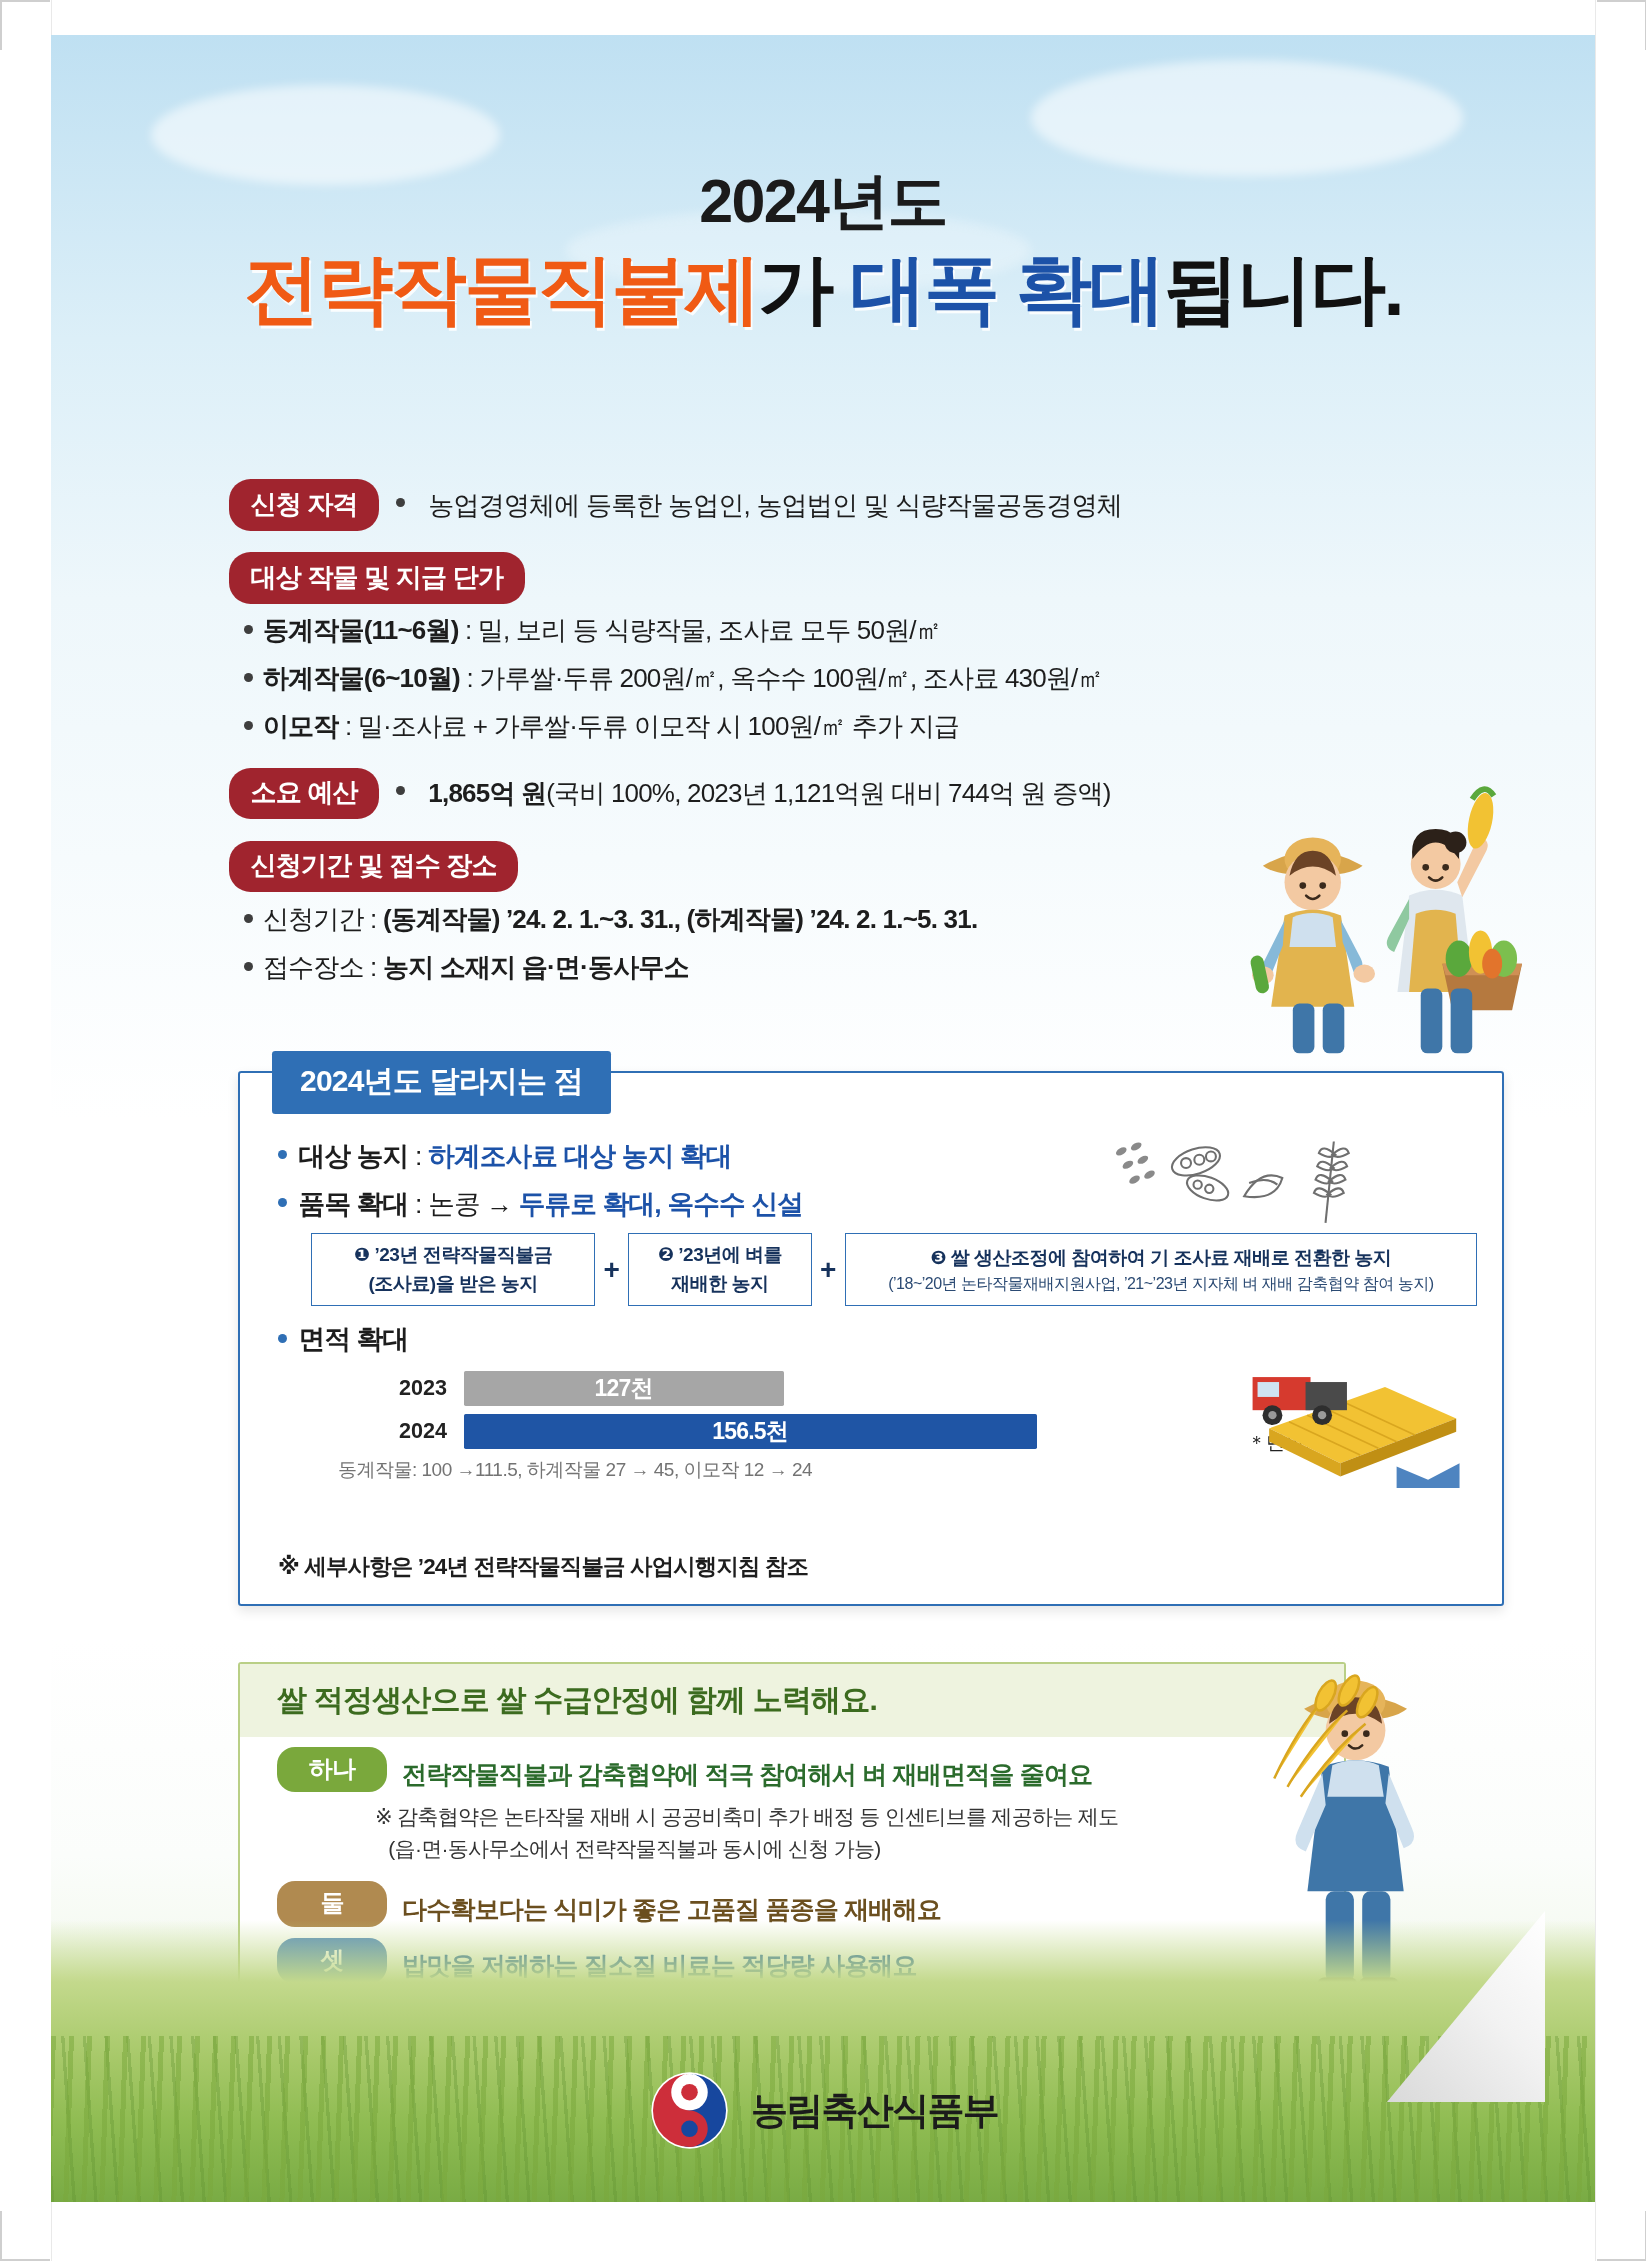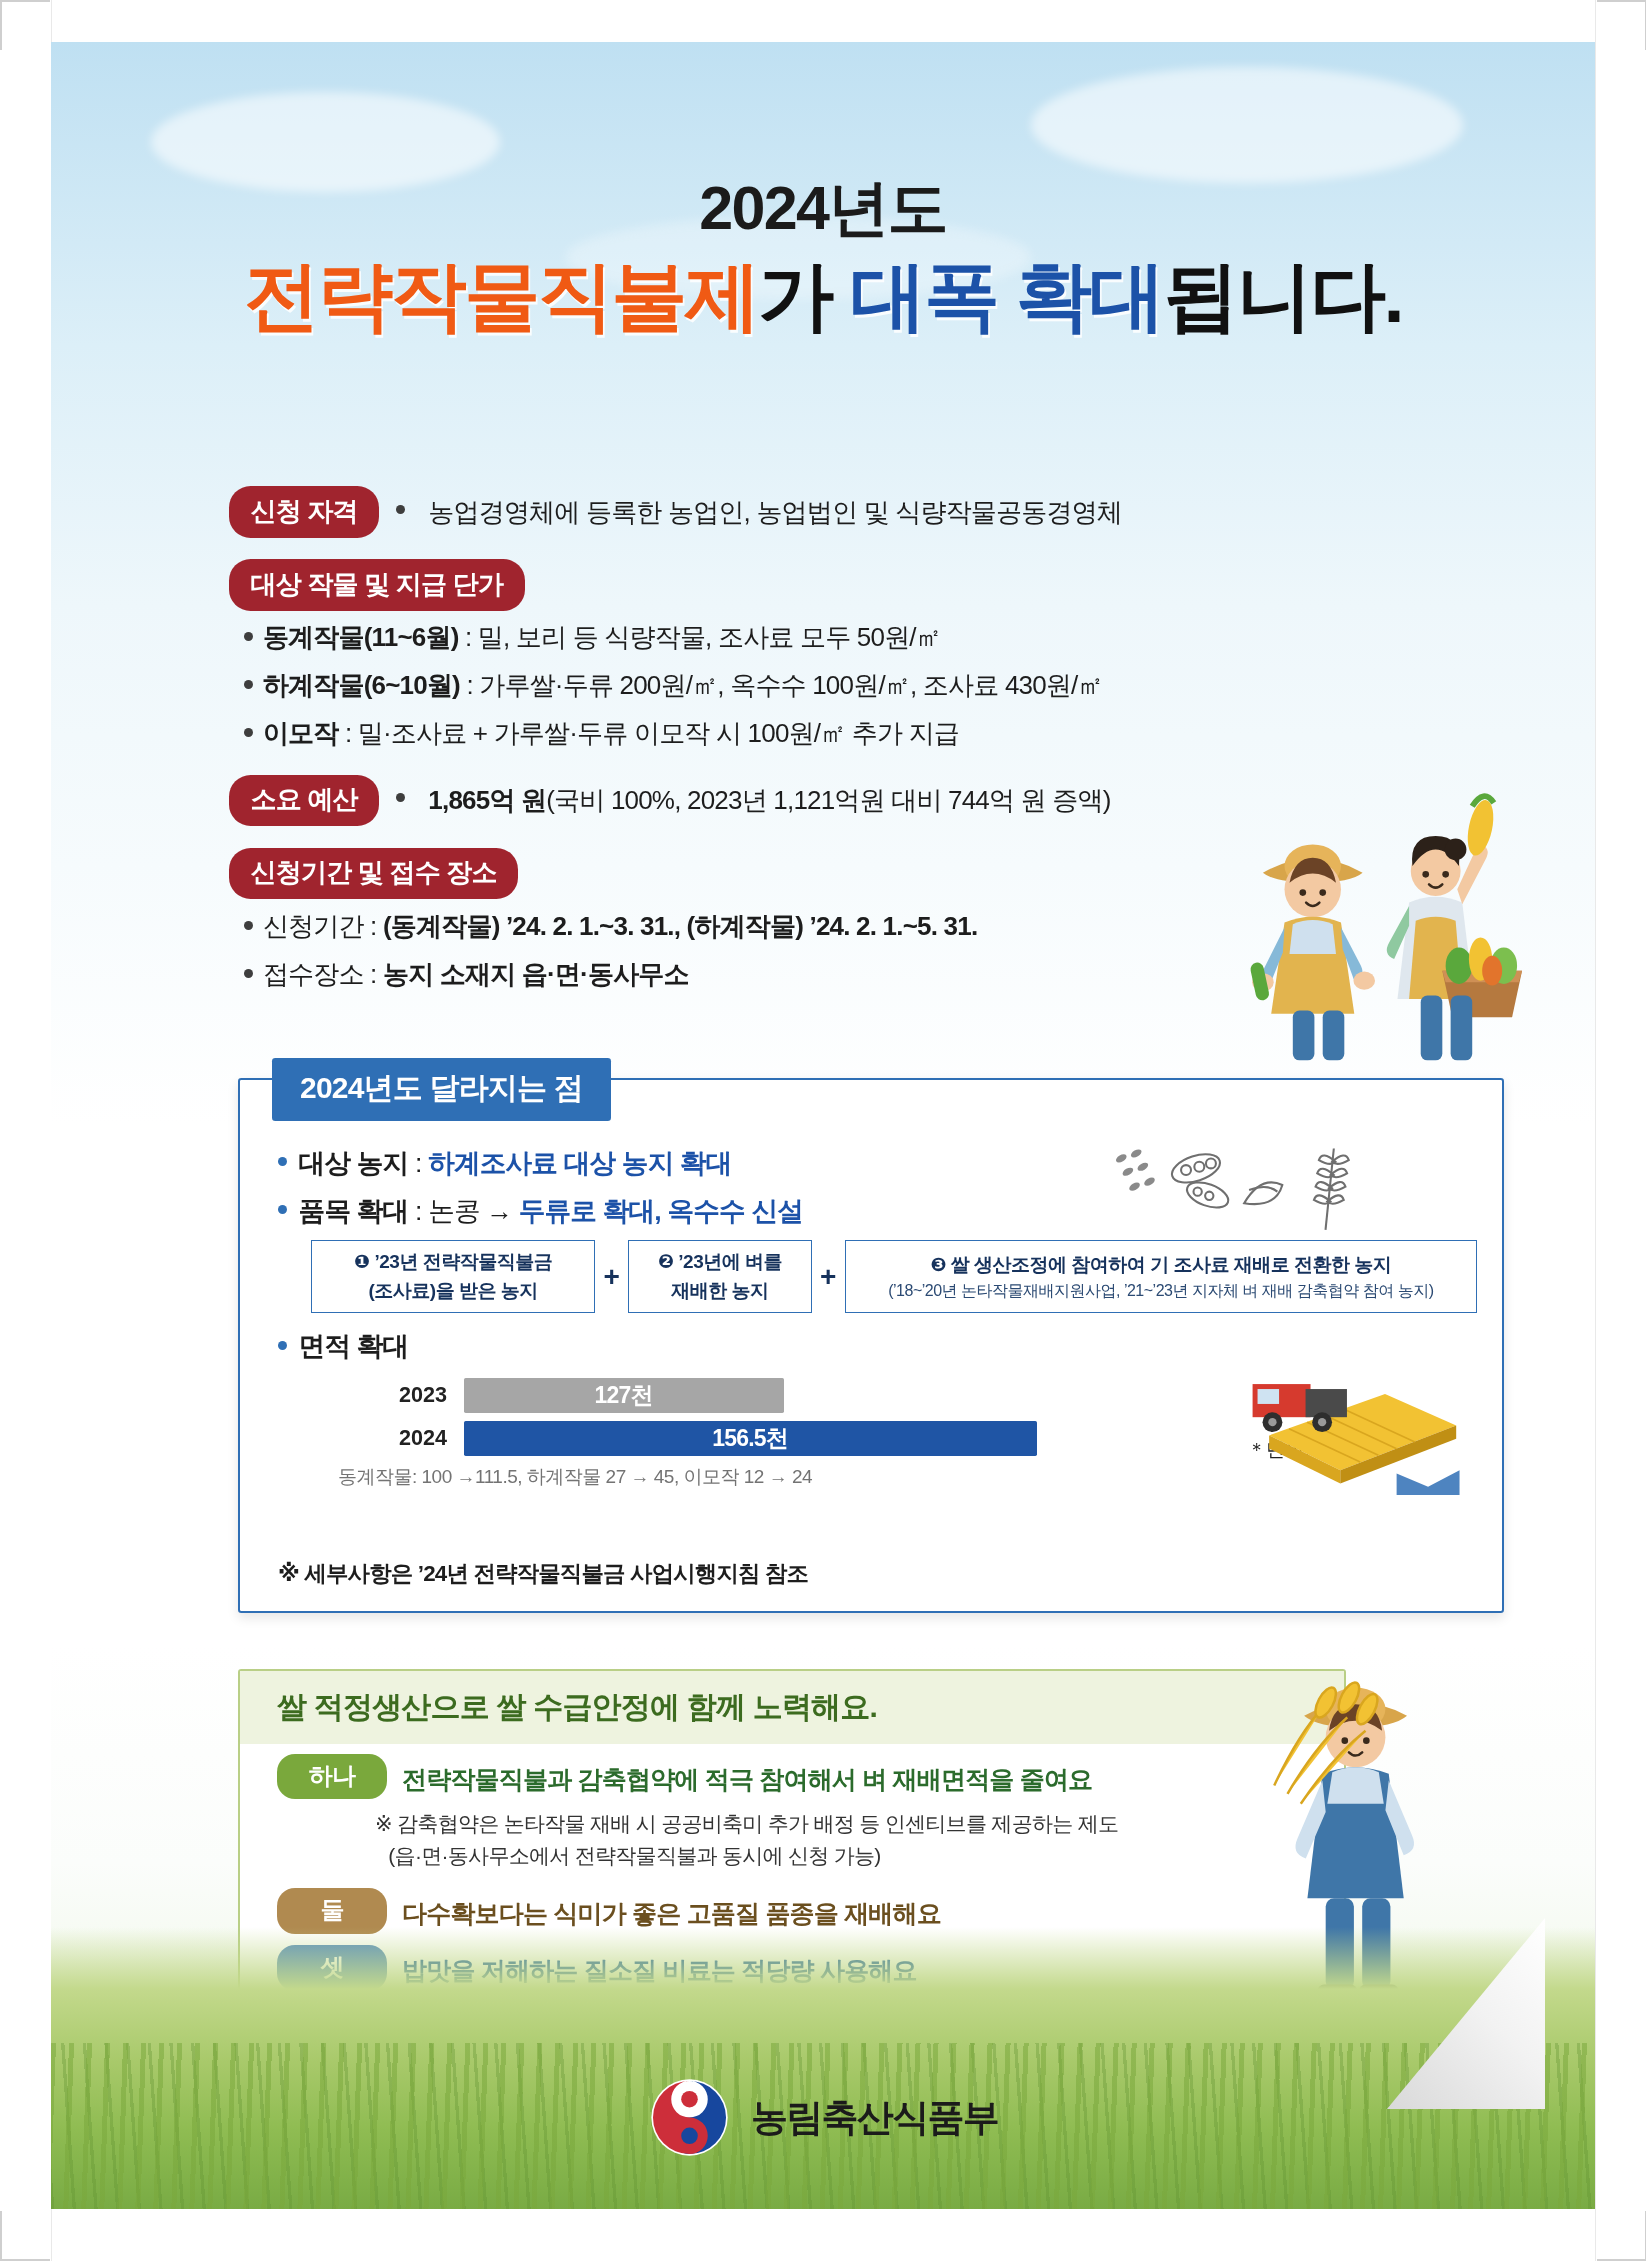--- a/index.html
+++ b/index.html
@@ -11,21 +11,21 @@
     overflow:hidden;
   }
   
   #poster{
     position:relative;width:1647px;height:2261px;overflow:hidden;
     background:#ffffff;
   }
   .crop-mark{position:absolute;background:#cfcfcf;}
   
   .sheet{
-    position:absolute;left:51px;top:42px;width:1544px;height:2167px;
+    position:absolute;left:51px;top:35px;width:1544px;height:2167px;
     background:linear-gradient(180deg,#bfe0f2 0%,#dcefF8 14%,#eef7fb 26%,#f6fbfd 38%,#ffffff 50%,#ffffff 74%,#fbfdfb 84%,#eef6e6 93%,#dcecc8 100%);
     overflow:hidden;
   }
   
   .field{
     position:absolute;left:0;bottom:0;width:100%;height:282px;
     background:linear-gradient(180deg,rgba(200,221,150,0) 0%,#c3d98c 22%,#a8c96a 48%,#8fbc52 72%,#79ab44 100%);
   }
   .field:after{
     content:"";position:absolute;left:0;bottom:0;width:100%;height:166px;
@@ -105,21 +105,21 @@
   .gcard{
     position:absolute;left:187px;top:1627px;width:1104px;height:390px;
     background:#ffffff;border:2.5px solid #b9cf86;border-radius:3.3px;
   }
   .gtitle{
     position:absolute;left:0;top:0;width:100%;height:73px;background:#eef3df;
     display:flex;align-items:center;padding-left:37px;box-sizing:border-box;
     font-size:30px;font-weight:800;color:#3c6b1f;letter-spacing:-0.8px;
   }
   .gbody{position:absolute;left:37px;top:83px;right:21.6px;}
-  .grow{display:flex;align-items:center;gap:15px;margin-bottom:10px;}
+  .grow{display:flex;align-items:flex-end;gap:15px;margin-bottom:10px;}
   .gchip{
     min-width:80px;text-align:center;color:#fff;font-size:24px;font-weight:800;
     padding:5.8px 15px 7.5px;border-radius:18px;letter-spacing:-0.8px;
   }
   .chip-1{background:#7aa83c;}
   .chip-2{background:#b08a50;}
   .chip-3{background:#5a8fc2;}
   .gtxt{font-size:25px;font-weight:800;color:#2b6b2c;letter-spacing:-0.8px;line-height:1.45;padding-top:5px;}
   .gtxt.blue{color:#1d5fa8;}
   .gtxt.brown{color:#6b4f1f;}

